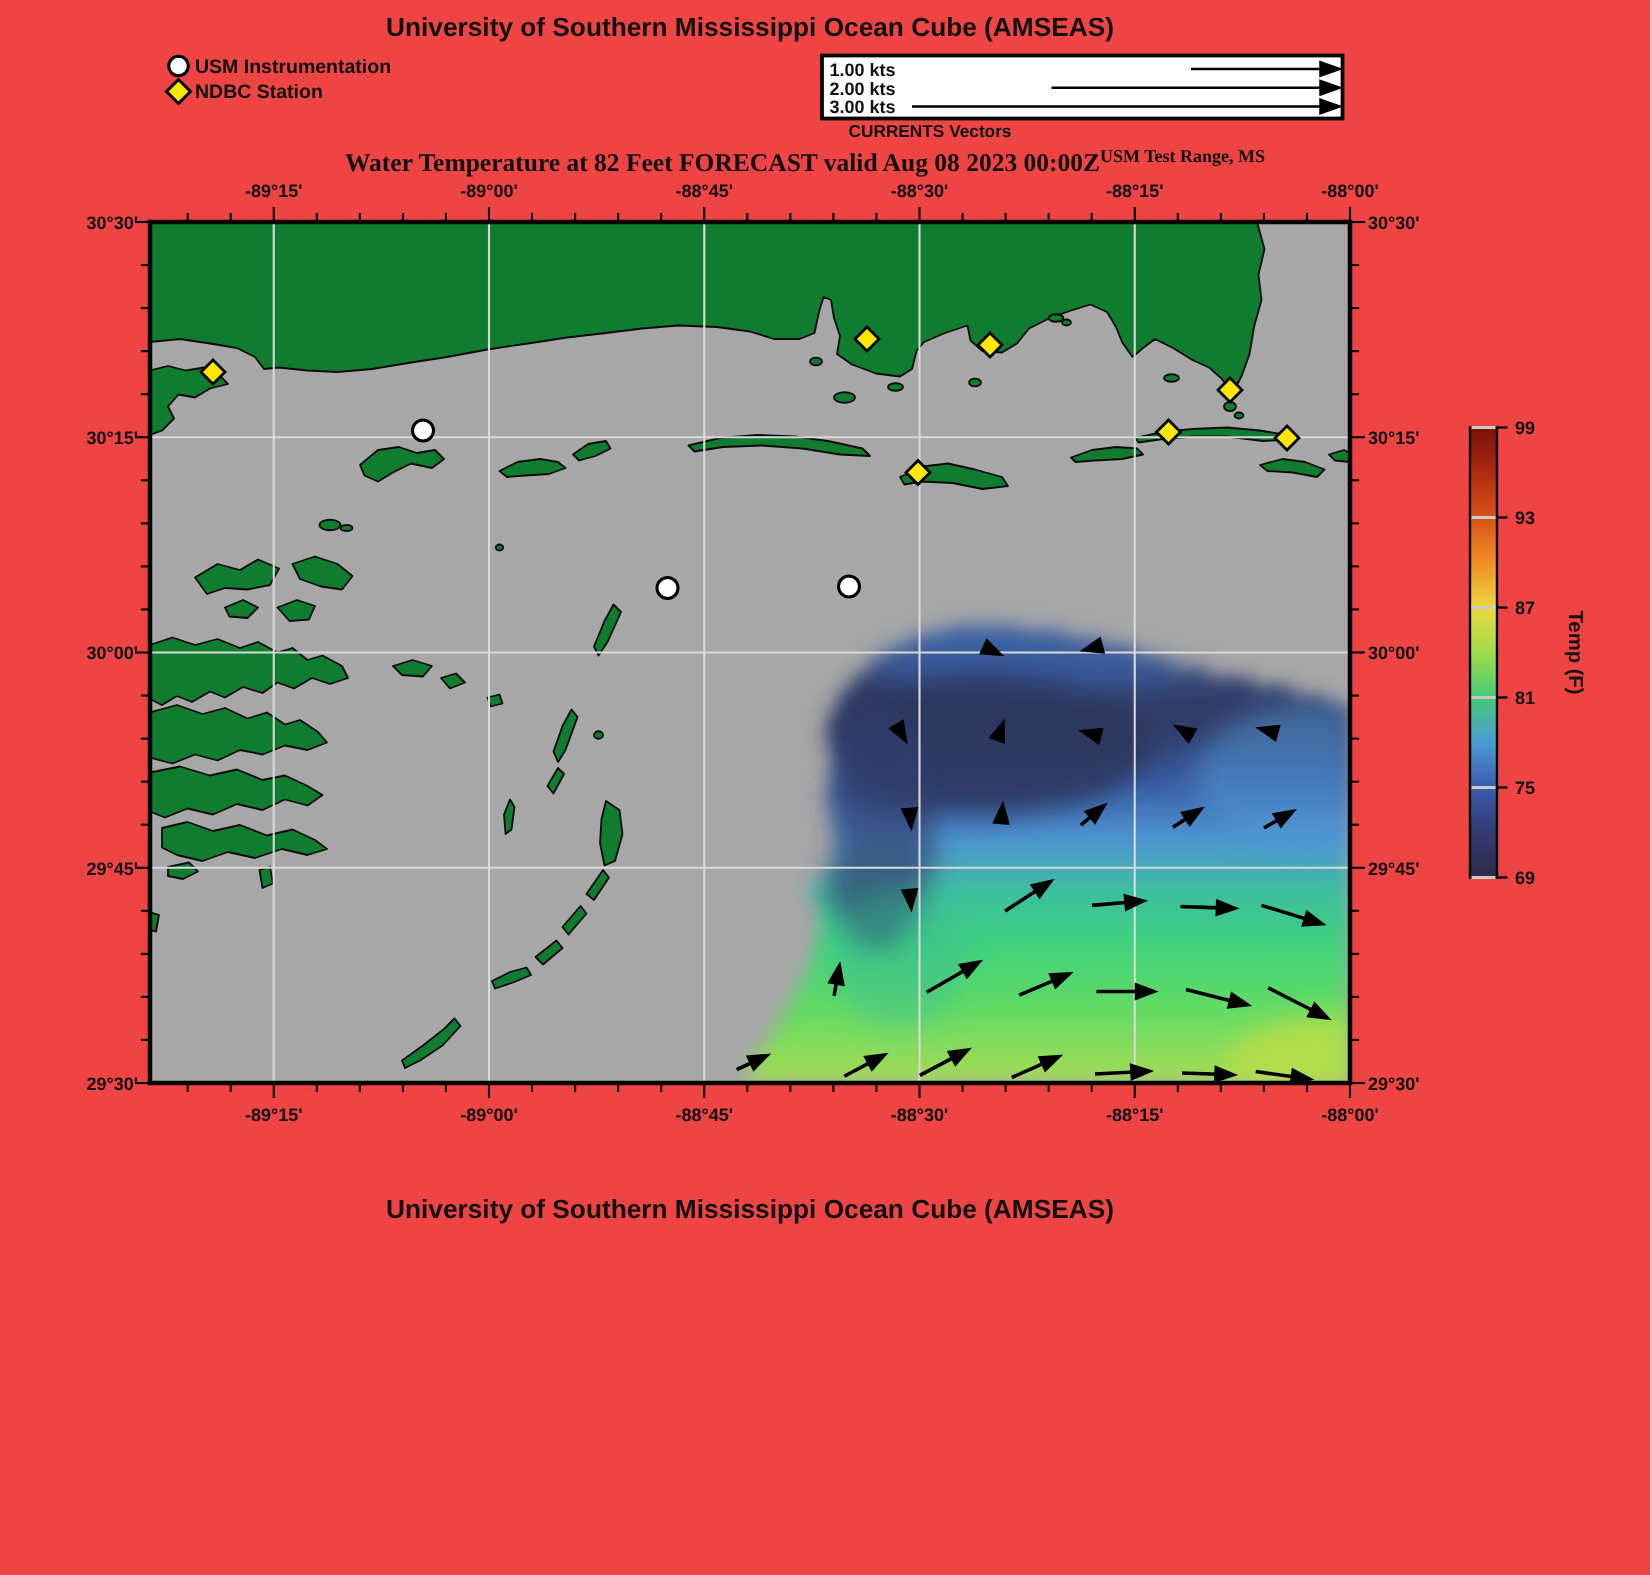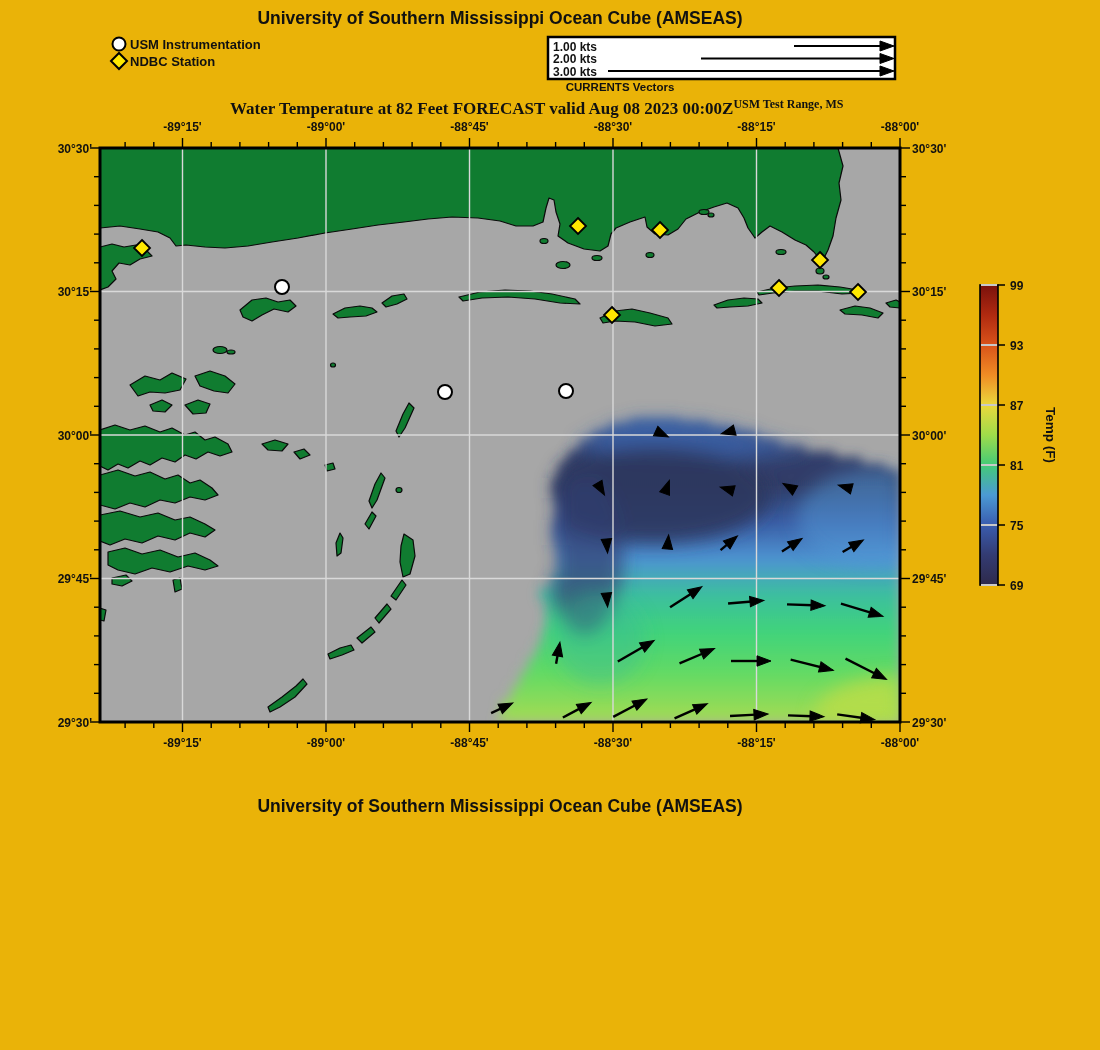--- a/index.html
+++ b/index.html
@@ -1,16 +1,16 @@
 <!DOCTYPE html>
 <html style="--water: #a7a7a7; --land: #107c30; --land-outline: #0a0a0a; --gridline: #d9d9d9; --arrow: #000000; --usm: #ffffff; --ndbc: #ffe800; --border: #000000;"><head>
 <meta charset="utf-8">
 <style>
   html,body{margin:0;padding:0;background:#fff;}
-  .stage{position:relative;width:1100px;height:1050px;background:#eab308;overflow:hidden;}
+  .stage{position:relative;width:1100px;height:1050px;background:#ef4444;overflow:hidden;}
   svg{display:block;}
   text{fill:#111;}
   .t-title{font:bold 17.5px "Liberation Sans",sans-serif;}
   .t-sub{font:bold 17px "Liberation Serif",serif;}
   .t-sup{font:bold 12px "Liberation Serif",serif;}
   .t-leg{font:bold 13px "Liberation Sans",sans-serif;}
   .t-key{font:bold 12px "Liberation Sans",sans-serif;}
   .t-cap{font:bold 11.5px "Liberation Sans",sans-serif;}
   .t-tick{font:600 12px "Liberation Sans",sans-serif;}
   .t-cb{font:600 12px "Liberation Sans",sans-serif;}

